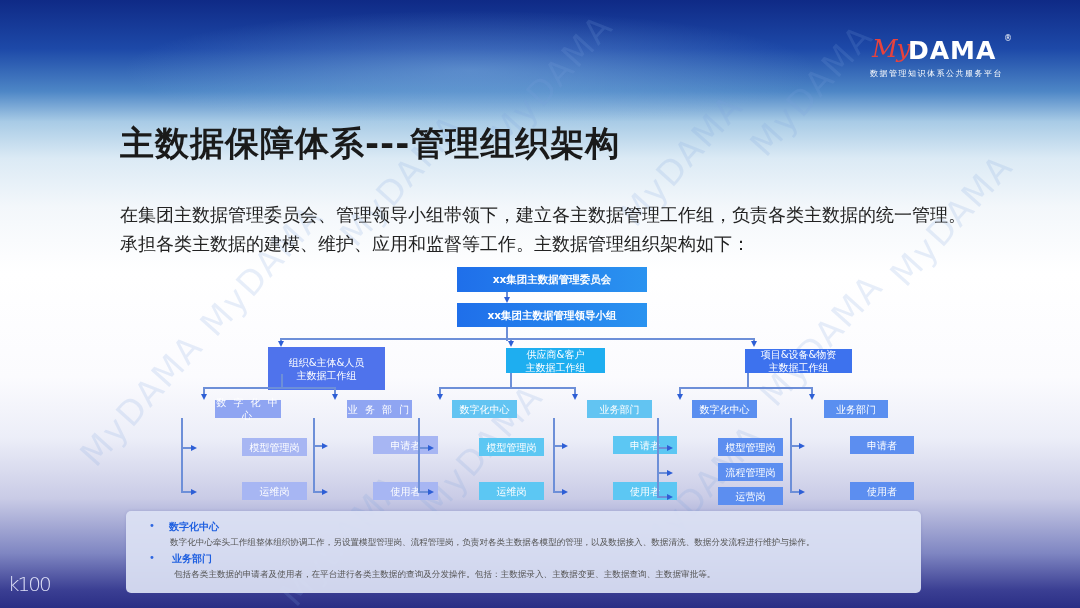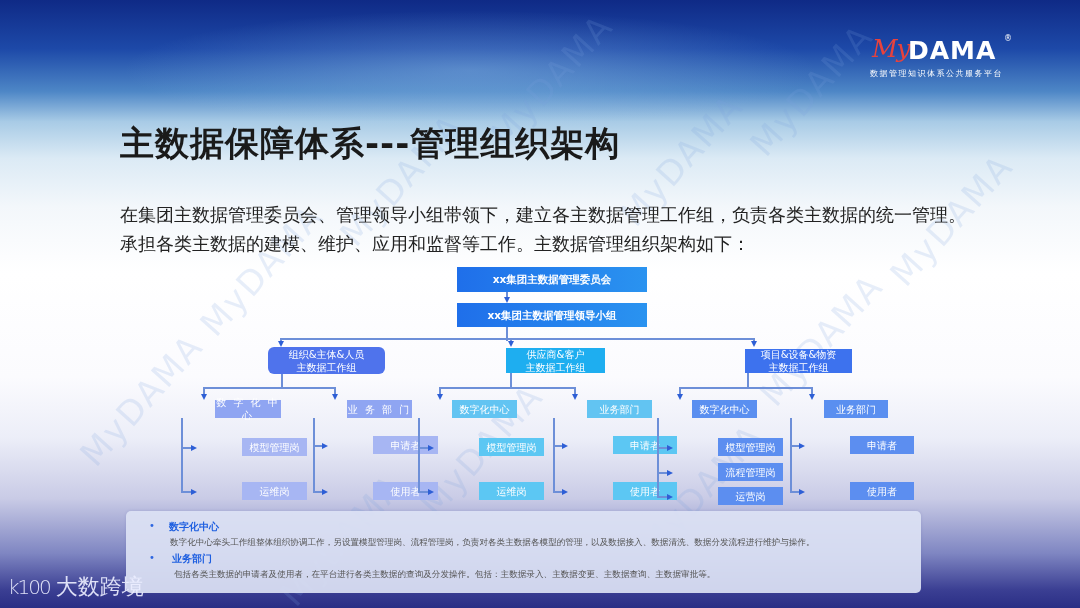--- a/index.html
+++ b/index.html
@@ -88,21 +88,21 @@
 
     <div class="line" style="left:506px;top:327px;width:1.5px;height:14px;"></div>
     <div class="line" style="left:280px;top:338px;width:475px;height:1.5px;"></div>
     <div class="line" style="left:280px;top:338px;width:1.5px;height:4px;"></div>
     <div class="arrow down" style="left:277.5px;top:341px;"></div>
     <div class="line" style="left:510px;top:338px;width:1.5px;height:4px;"></div>
     <div class="arrow down" style="left:507.5px;top:341px;"></div>
     <div class="line" style="left:753px;top:338px;width:1.5px;height:4px;"></div>
     <div class="arrow down" style="left:750.5px;top:341px;"></div>
 
-    <div class="box b-g1" style="left:223px;top:347px;width:117px;height:27px;flex-direction:column;border-radius:6px;">
+    <div class="box b-g1" style="left:223px;top:347px;width:117px;height:43px;flex-direction:column;">
       <span>组织&amp;主体&amp;人员</span>
       <span>主数据工作组</span>
     </div>
     <div class="line" style="left:281px;top:374px;width:1.5px;height:14px;"></div>
     <div class="line" style="left:203px;top:387px;width:132px;height:1.5px;"></div>
     <div class="line" style="left:203px;top:387px;width:1.5px;height:7px;"></div>
     <div class="arrow down" style="left:200.5px;top:394px;"></div>
     <div class="line" style="left:334px;top:387px;width:1.5px;height:7px;"></div>
     <div class="arrow down" style="left:331.5px;top:394px;"></div>
 
@@ -197,15 +197,14 @@
     </div>
     <div class="info-item" style="top:41px;">
       <span class="bullet">•</span>
       <span class="info-head" style="left:46px;">业务部门</span>
       <span class="info-body" style="top:17px;">包括各类主数据的申请者及使用者，在平台进行各类主数据的查询及分发操作。包括：主数据录入、主数据变更、主数据查询、主数据审批等。</span>
     </div>
   </div>
 
   <div class="footer-logo">
     <span class="mark">k100</span>
-    <span>大数跨境</span>
   </div>
 </div>
 
 </body></html>

